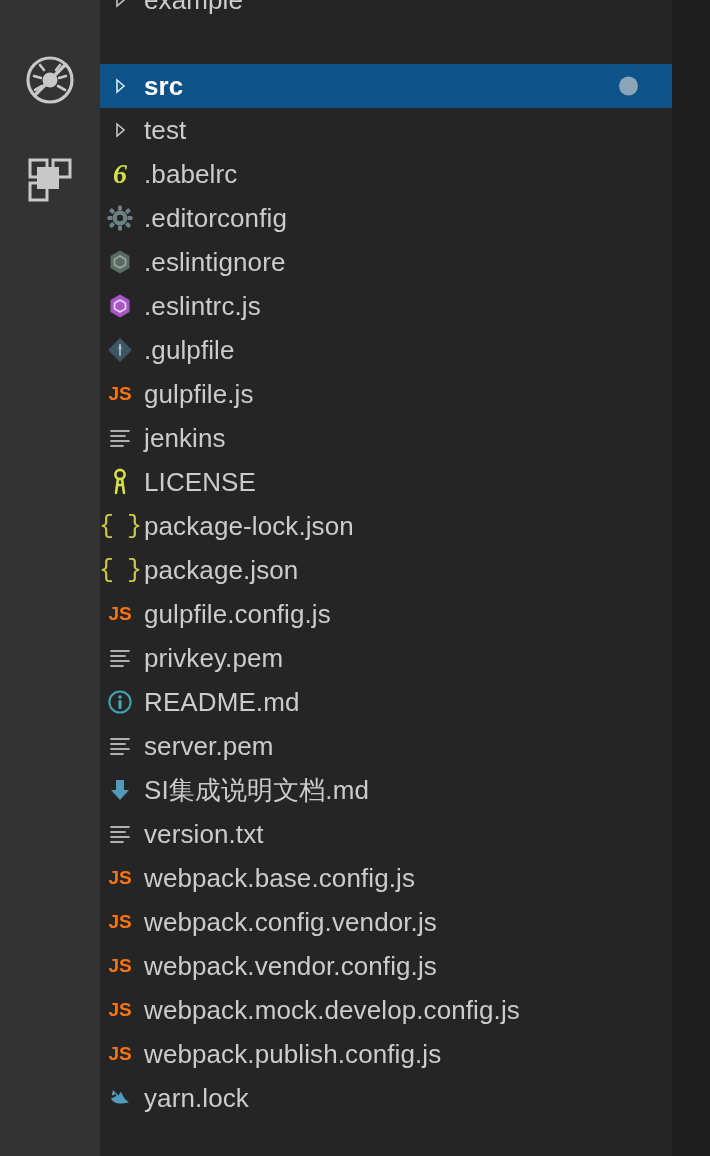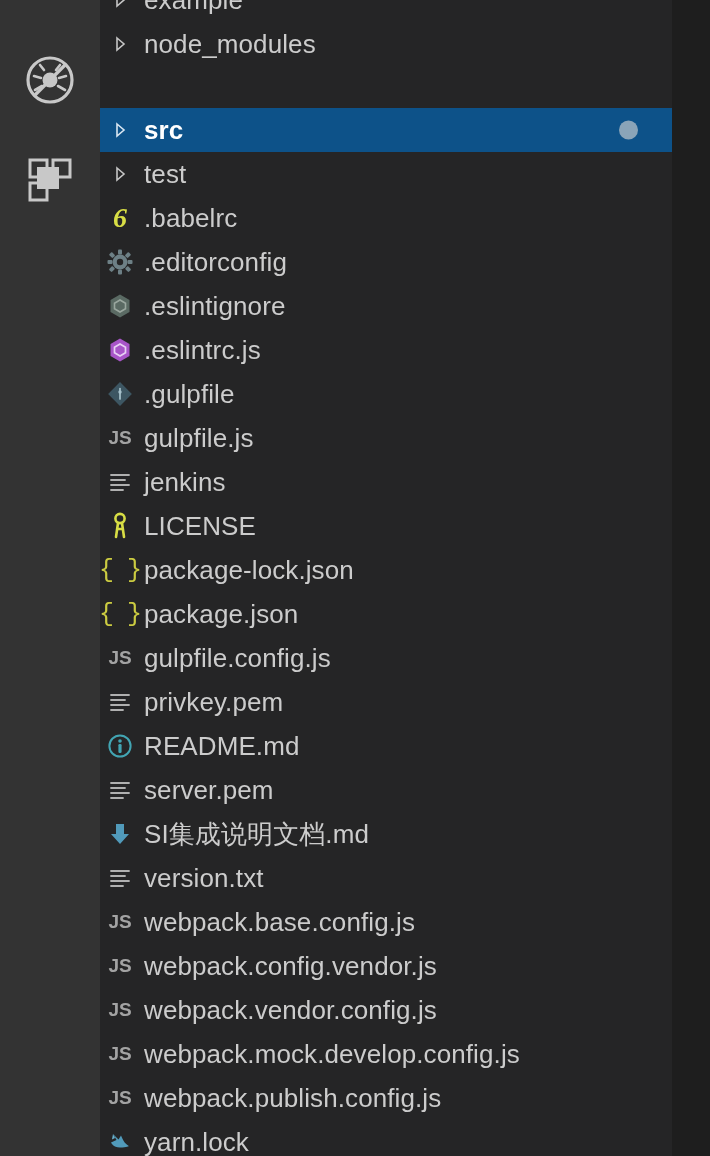--- a/index.html
+++ b/index.html
@@ -73,21 +73,21 @@
   .row-dot {
     position:absolute;
     right:34px; top:50%;
     transform:translateY(-50%);
     width:19px; height:19px;
     border-radius:50%;
     background:#8aa4b8;
   }
   .js-mono {
     font-family:"Liberation Sans", sans-serif;
-    font-size:19px; font-weight:bold; color:#a3a3a3;
+    font-size:19px; font-weight:bold; color:#f97316;
   }
   .brace-glyph {
     font-family:"Liberation Mono", monospace;
     font-size:25px; color:#cbcb41; font-weight:normal;
     letter-spacing:-1px;
   }
   .babel-glyph {
     font-family:"Liberation Serif", serif;
     font-size:28px; color:#d8de45; font-style:italic; font-weight:bold;
     line-height:1;
@@ -135,28 +135,20 @@
 
       <div class="row">
         <span class="twisty">
           <svg width="18" height="18" viewBox="0 0 18 18">
               <path d="M6 3 L13 9 L6 15 Z" fill="none" stroke="#c5c5c5" stroke-width="1.6"></path>
             </svg>
         </span>
         <span class="label">example</span>
       </div>
 
-      <div class="row">
-        <span class="twisty">
-          <svg width="18" height="18" viewBox="0 0 18 18">
-              <path d="M6 3 L13 9 L6 15 Z" fill="none" stroke="#c5c5c5" stroke-width="1.6"></path>
-            </svg>
-        </span>
-        <span class="label">node_modules</span>
-      </div>
 
       <div class="row selected">
         <span class="twisty">
           <svg width="18" height="18" viewBox="0 0 18 18">
               <path d="M6 3 L13 9 L6 15 Z" fill="none" stroke="#d8e6f2" stroke-width="1.6"></path>
             </svg>
         </span>
         <span class="label">src</span>
         <span class="row-dot"></span>
       </div>

